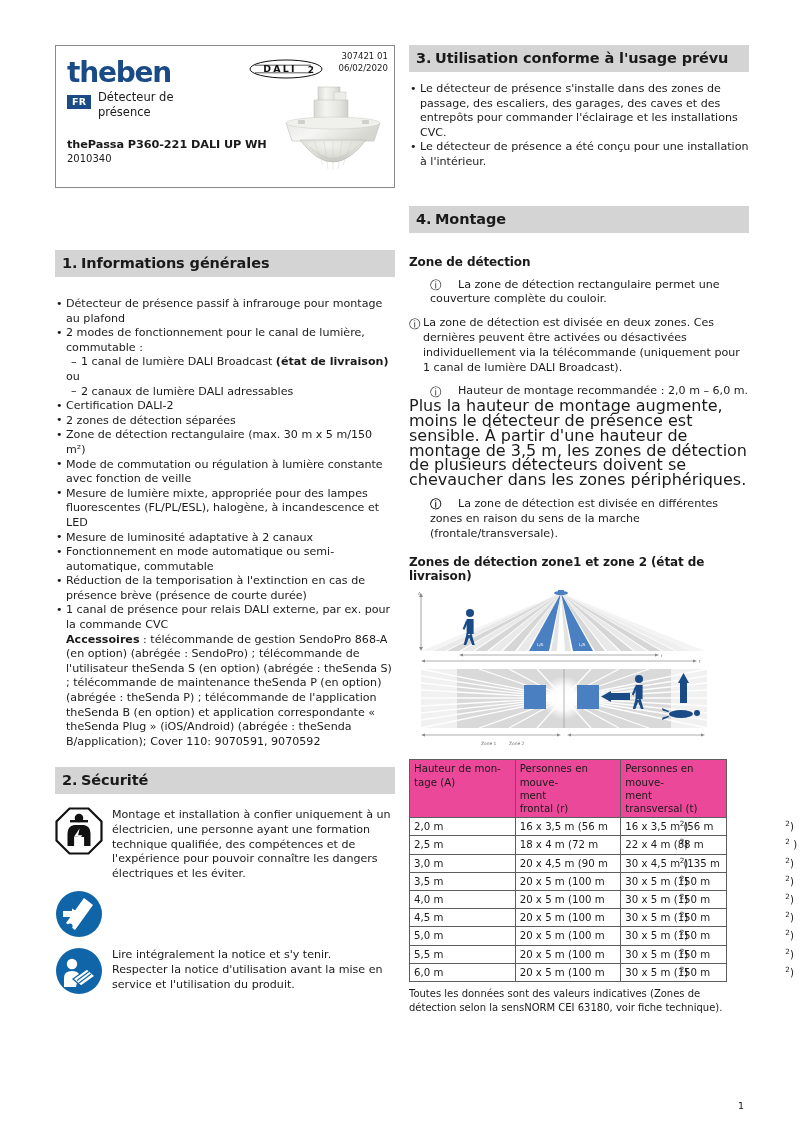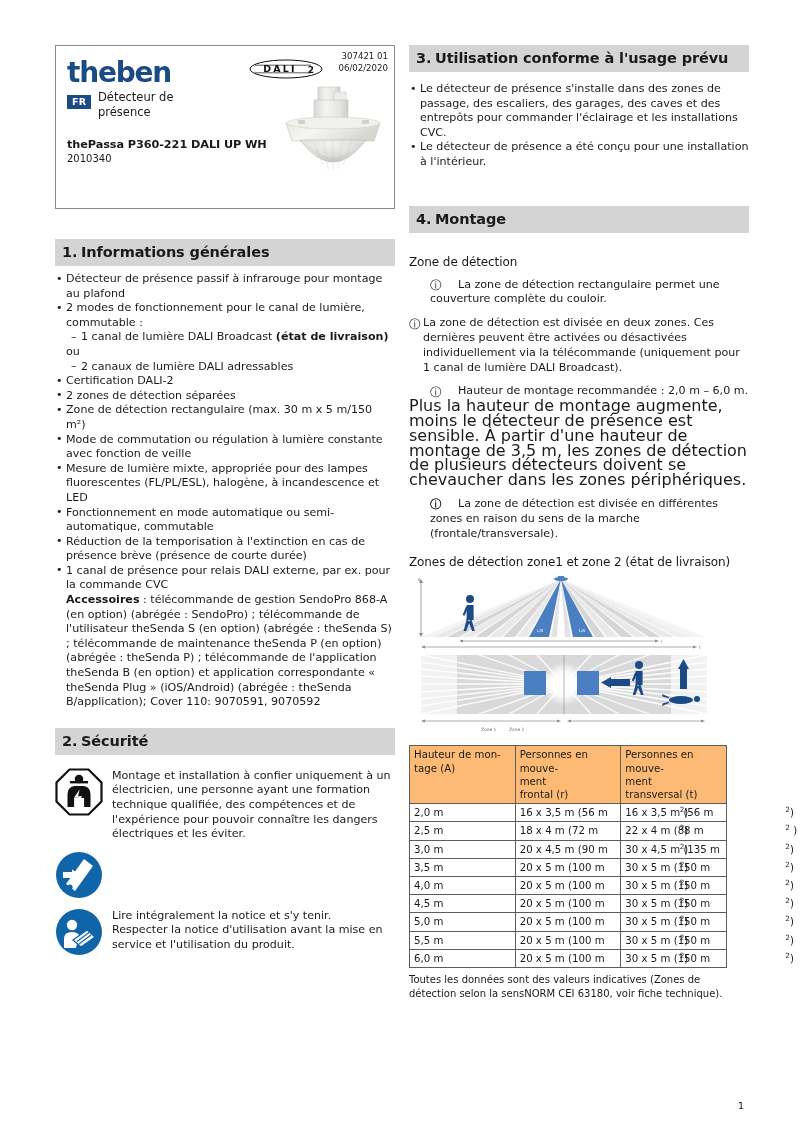--- a/index.html
+++ b/index.html
@@ -30,21 +30,21 @@
   .col-right {
     position: absolute;
     left: 409px;
     top: 45px;
     width: 340px;
   }
 
   
   .prod-box {
     border: 1px solid #8a8a8a;
-    height: 164px;
+    height: 143px;
     position: relative;
     box-sizing: border-box;
     background: #fff;
   }
   .logo {
     position: absolute;
     left: 11px;
     top: 10px;
     font-size: 28px;
     font-weight: bold;
@@ -118,21 +118,21 @@
     font-size: 14.5px;
     font-weight: bold;
     padding: 5px 0 6px 7px;
     letter-spacing: -0.1px;
     color: #1a1a1a;
   }
   .sec-head .num { display: inline-block; min-width: 19px; }
 
   .sub-head {
     font-size: 12px;
-    font-weight: normal;
+    font-weight: bold;
     margin: 0;
     letter-spacing: -0.1px;
   }
 
   
   ul.blist {
     margin: 0;
     padding: 0;
     list-style: none;
   }
@@ -236,21 +236,21 @@
     font-size: 10.2px;
     line-height: 13.2px;
     padding: 2px 3px 2px 4px;
     vertical-align: top;
     font-weight: normal;
     text-align: left;
     overflow: visible;
     white-space: nowrap;
   }
   table.spec thead th {
-    background: #fdba74;
+    background: #ec4899;
     white-space: normal;
   }
   table.spec td.c1 { width: 88px; }
   table.spec td.c2 { width: 115px; }
   table.spec td.c3 { width: 115px; }
   table.spec td .val {
     display: inline-block;
     width: 160px;
   }
   table.spec sup {
@@ -340,35 +340,36 @@
           <path d="M44 74 Q55 82 66 74" fill="none"></path>
           <line x1="36" y1="60" x2="45" y2="84"></line>
           <line x1="46" y1="60" x2="50" y2="88"></line>
           <line x1="55" y1="60" x2="55" y2="89"></line>
           <line x1="64" y1="60" x2="60" y2="88"></line>
           <line x1="74" y1="60" x2="65" y2="84"></line>
         </g>
       </svg>
     </div>
 
-    <div class="sec-head" style="margin-top:30px;">
+    <div class="sec-head" style="margin-top:62px;">
       <span class="num">1.</span><span>Informations générales</span>
     </div>
 
-    <ul class="blist" style="margin-top:6px;">
+    <ul class="blist" style="margin-top:20px;">
       <li><span>Détecteur de présence passif à infrarouge pour montage au plafond</span></li>
       <li><span>2 modes de fonctionnement pour le canal de lumière, commutable :</span></li>
       <li class="dash"><span>1 canal de lumière DALI Broadcast </span><span class="b">(état de livraison)</span></li>
       <li class="plain"><span>ou</span></li>
       <li class="dash"><span>2 canaux de lumière DALI adressables</span></li>
       <li><span>Certification DALI-2</span></li>
       <li><span>2 zones de détection séparées</span></li>
       <li><span>Zone de détection rectangulaire (max. 30 m x 5 m/150 m²)</span></li>
       <li><span>Mode de commutation ou régulation à lumière constante avec fonction de veille</span></li>
       <li><span>Mesure de lumière mixte, appropriée pour des lampes fluorescentes (FL/PL/ESL), halogène, à incandescence et LED</span></li>
+      <li><span>Mesure de luminosité adaptative à 2 canaux</span></li>
       <li><span>Fonctionnement en mode automatique ou semi-automatique, commutable</span></li>
       <li><span>Réduction de la temporisation à l'extinction en cas de présence brève (présence de courte durée)</span></li>
       <li><span>1 canal de présence pour relais DALI externe, par ex. pour la commande CVC</span><br><span class="b">Accessoires</span><span> : télécommande de gestion SendoPro 868-A (en option) (abrégée : SendoPro) ; télécommande de l'utilisateur theSenda S (en option) (abrégée : theSenda S) ; télécommande de maintenance theSenda P (en option) (abrégée : theSenda P) ; télécommande de l'application theSenda B (en option) et application correspondante « theSenda Plug » (iOS/Android) (abrégée : theSenda B/application); Cover 110: 9070591, 9070592</span></li>
     </ul>
 
     <div class="sec-head" style="margin-top:18px;">
       <span class="num">2.</span><span>Sécurité</span>
     </div>
 
     <div style="margin-top:13px;">

